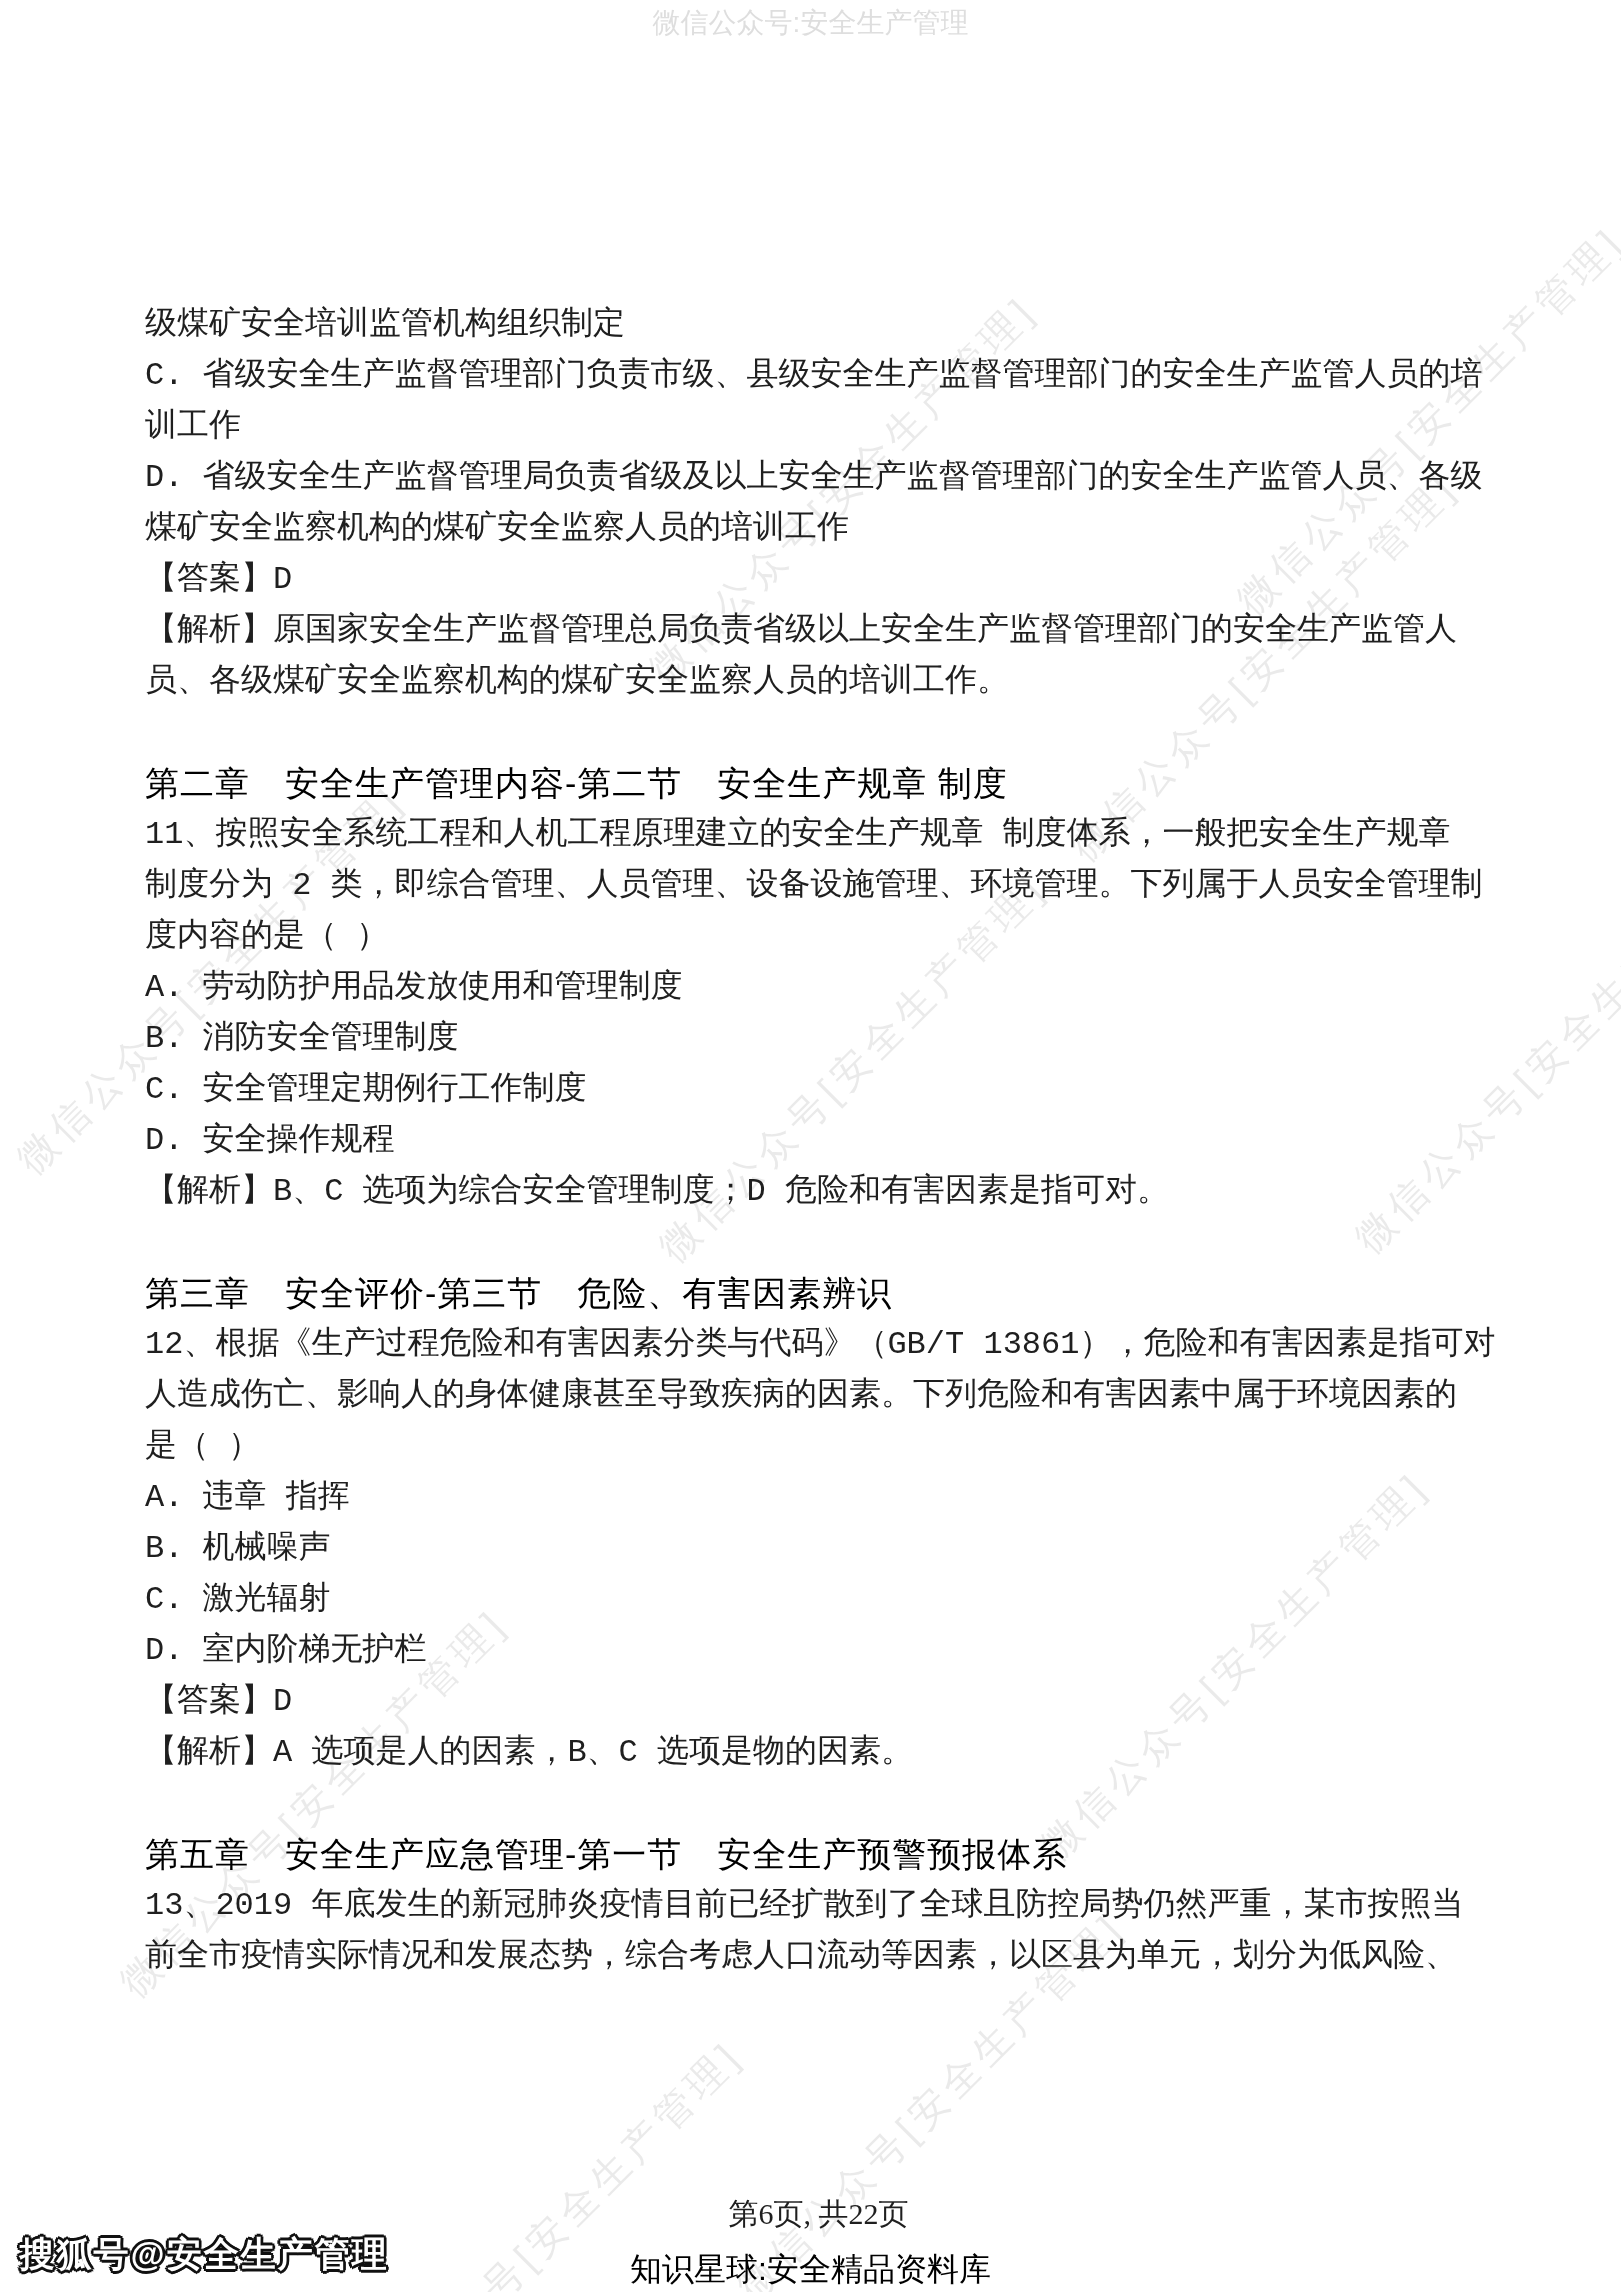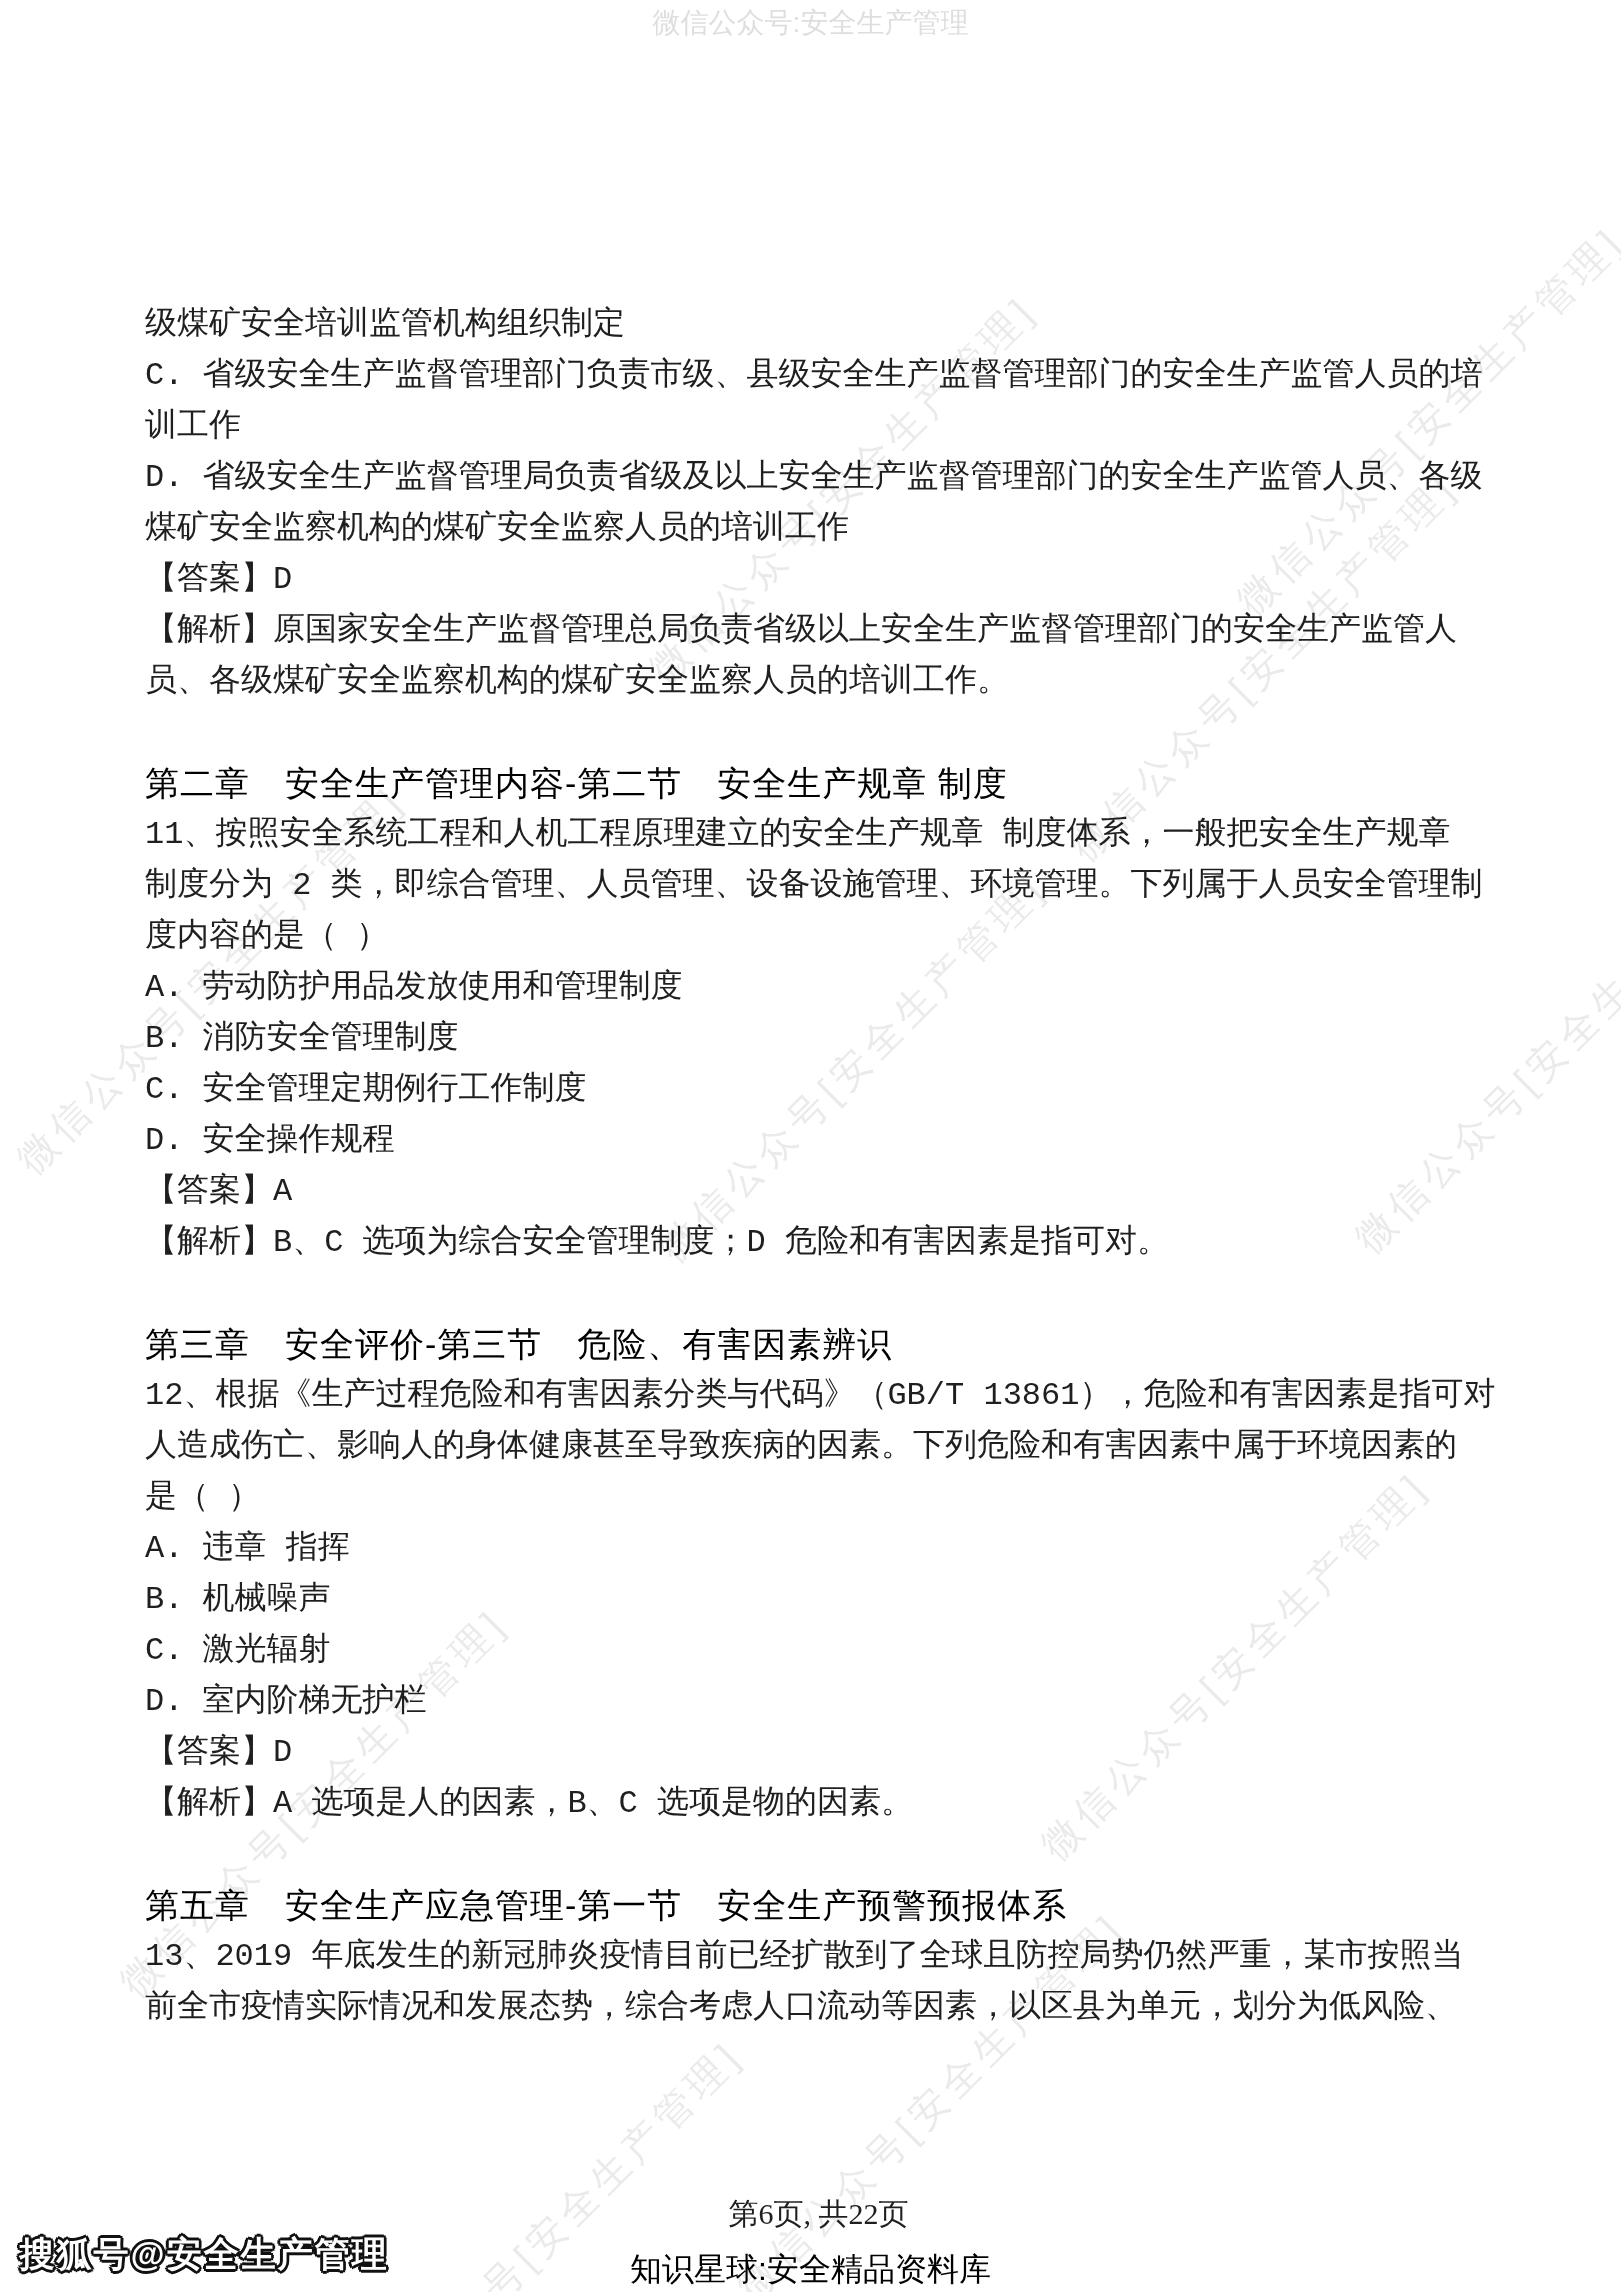--- a/index.html
+++ b/index.html
@@ -97,21 +97,20 @@
 
     <div>
       <div class="chapter-heading">第二章　安全生产管理内容-第二节　安全生产规章 制度</div>
       <div class="q-line">11、按照安全系统工程和人机工程原理建立的安全生产规章 制度体系，一般把安全生产规章</div>
       <div class="q-line">制度分为 2 类，即综合管理、人员管理、设备设施管理、环境管理。下列属于人员安全管理制</div>
       <div class="q-line">度内容的是（ ）</div>
       <div class="q-line">A. 劳动防护用品发放使用和管理制度</div>
       <div class="q-line">B. 消防安全管理制度</div>
       <div class="q-line">C. 安全管理定期例行工作制度</div>
       <div class="q-line">D. 安全操作规程</div>
-      <div class="q-line">【答案】A</div>
       <div class="q-line">【解析】B、C 选项为综合安全管理制度；D 危险和有害因素是指可对。</div>
     </div>
 
     <div>
       <div class="chapter-heading">第三章　安全评价-第三节　危险、有害因素辨识</div>
       <div class="q-line">12、根据《生产过程危险和有害因素分类与代码》（GB/T 13861），危险和有害因素是指可对</div>
       <div class="q-line">人造成伤亡、影响人的身体健康甚至导致疾病的因素。下列危险和有害因素中属于环境因素的</div>
       <div class="q-line">是（ ）</div>
       <div class="q-line">A. 违章 指挥</div>
       <div class="q-line">B. 机械噪声</div>

